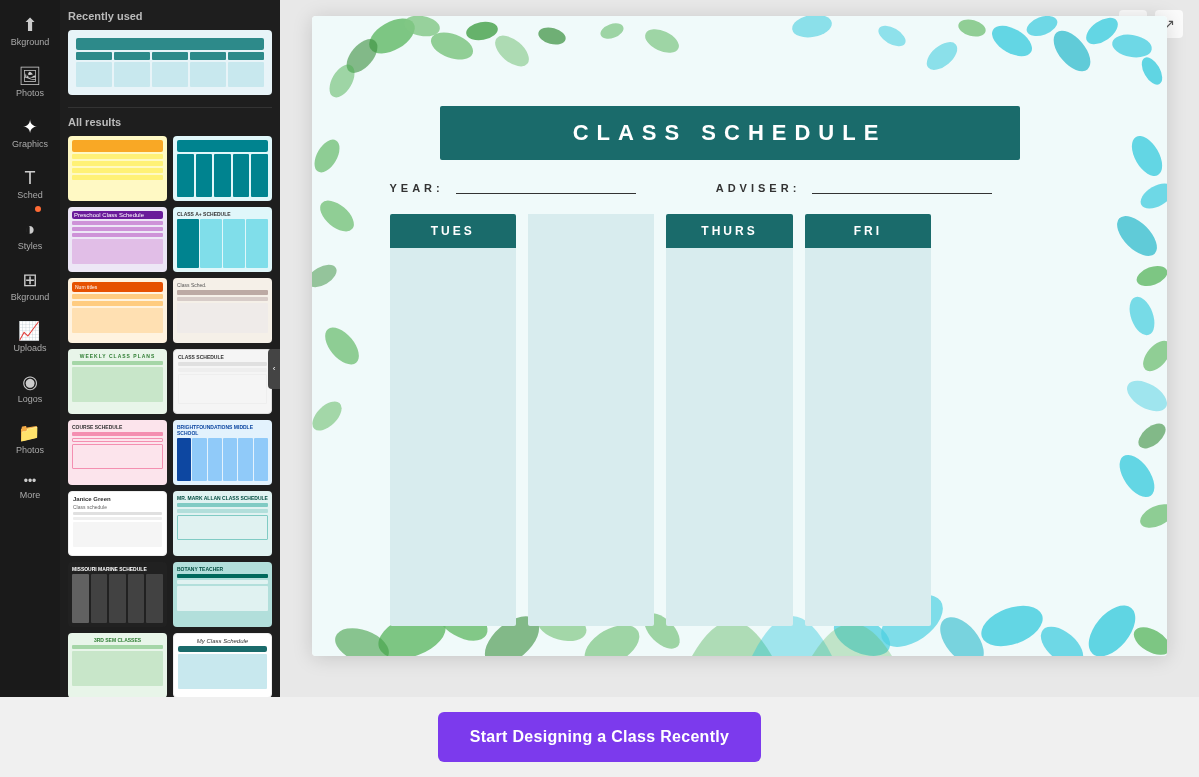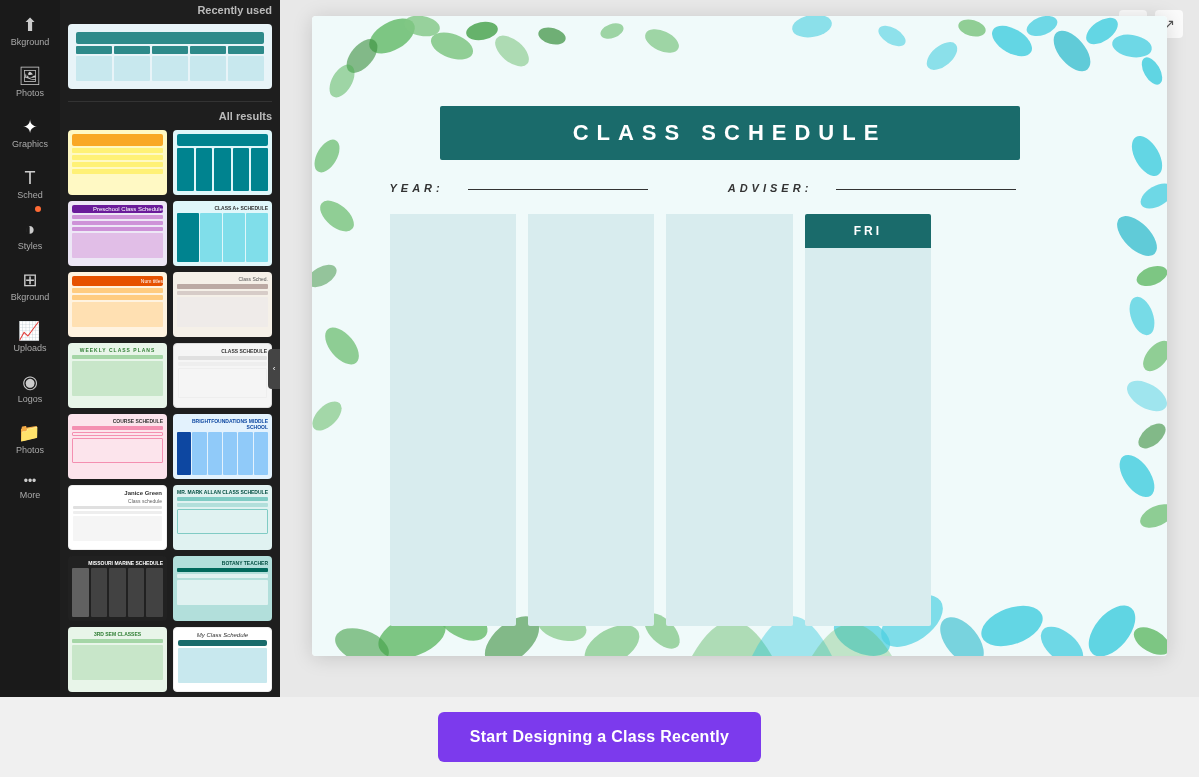--- a/index.html
+++ b/index.html
@@ -72,24 +72,23 @@
       background: #ff6b35;
       border-radius: 50%;
       position: absolute;
       margin-top: -14px;
       margin-left: 16px;
     }
 
     .sidebar-content {
       flex: 1;
       overflow-y: auto;
-      padding: 4px 8px;
+      padding: 10px 8px;
       scrollbar-width: thin;
       scrollbar-color: #444 #1e1e1e;
-      text-align: right;
     }
 
     .sidebar-content::-webkit-scrollbar {
       width: 4px;
     }
     .sidebar-content::-webkit-scrollbar-track { background: #1e1e1e; }
     .sidebar-content::-webkit-scrollbar-thumb { background: #444; }
 
     .section-title {
       font-size: 11px;
@@ -217,23 +216,22 @@
     .schedule-info-row {
       display: flex;
       gap: 80px;
       margin-top: 22px;
       width: 680px;
       align-items: center;
     }
 
     .schedule-info-field {
       display: flex;
-      align-items: center;
-      gap: 24px;
-      font-style: italic;
+      align-items: flex-end;
+      gap: 12px;
     }
 
     .field-label {
       letter-spacing: 4px;
       font-size: 11px;
       color: #333;
       font-weight: 600;
     }
 
     .field-line {
@@ -650,26 +648,28 @@
               <div class="field-line"></div>
             </div>
             <div class="schedule-info-field">
               <span class="field-label">ADVISER:</span>
               <div class="field-line"></div>
             </div>
           </div>
 
           <div class="days-grid">
             <div class="day-column">
+              <div class="day-header">TUES</div>
               <div class="day-body"></div>
             </div>
             <div class="day-column">
               <div class="day-body"></div>
             </div>
             <div class="day-column">
+              <div class="day-header">THURS</div>
               <div class="day-body"></div>
             </div>
             <div class="day-column">
               <div class="day-header">FRI</div>
               <div class="day-body"></div>
             </div>
           </div>
         </div>
       </div>
     </div>

